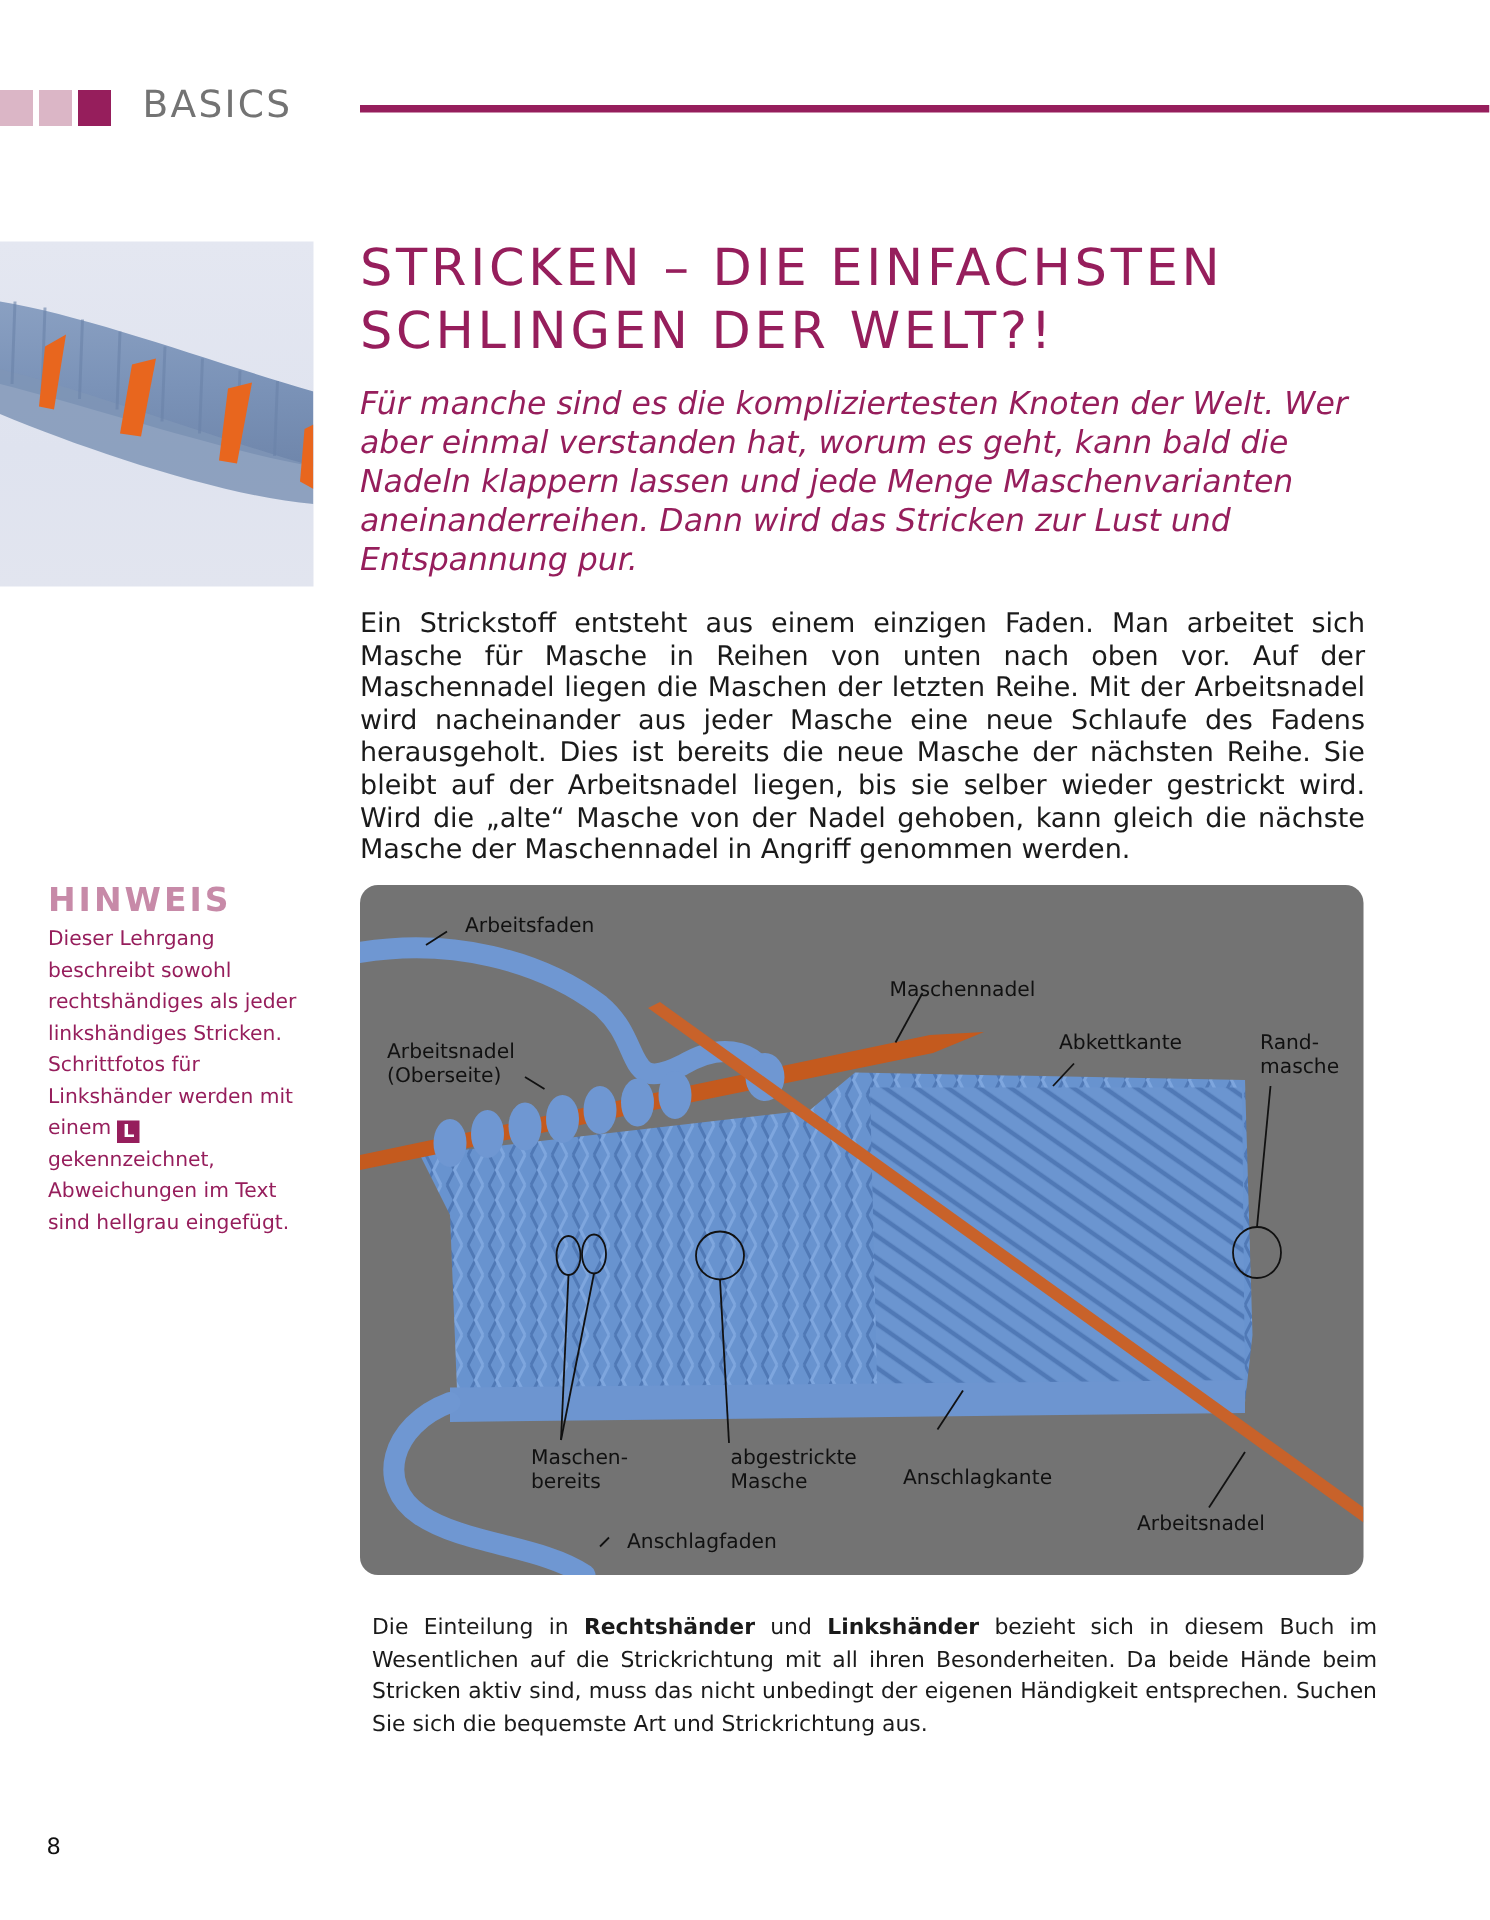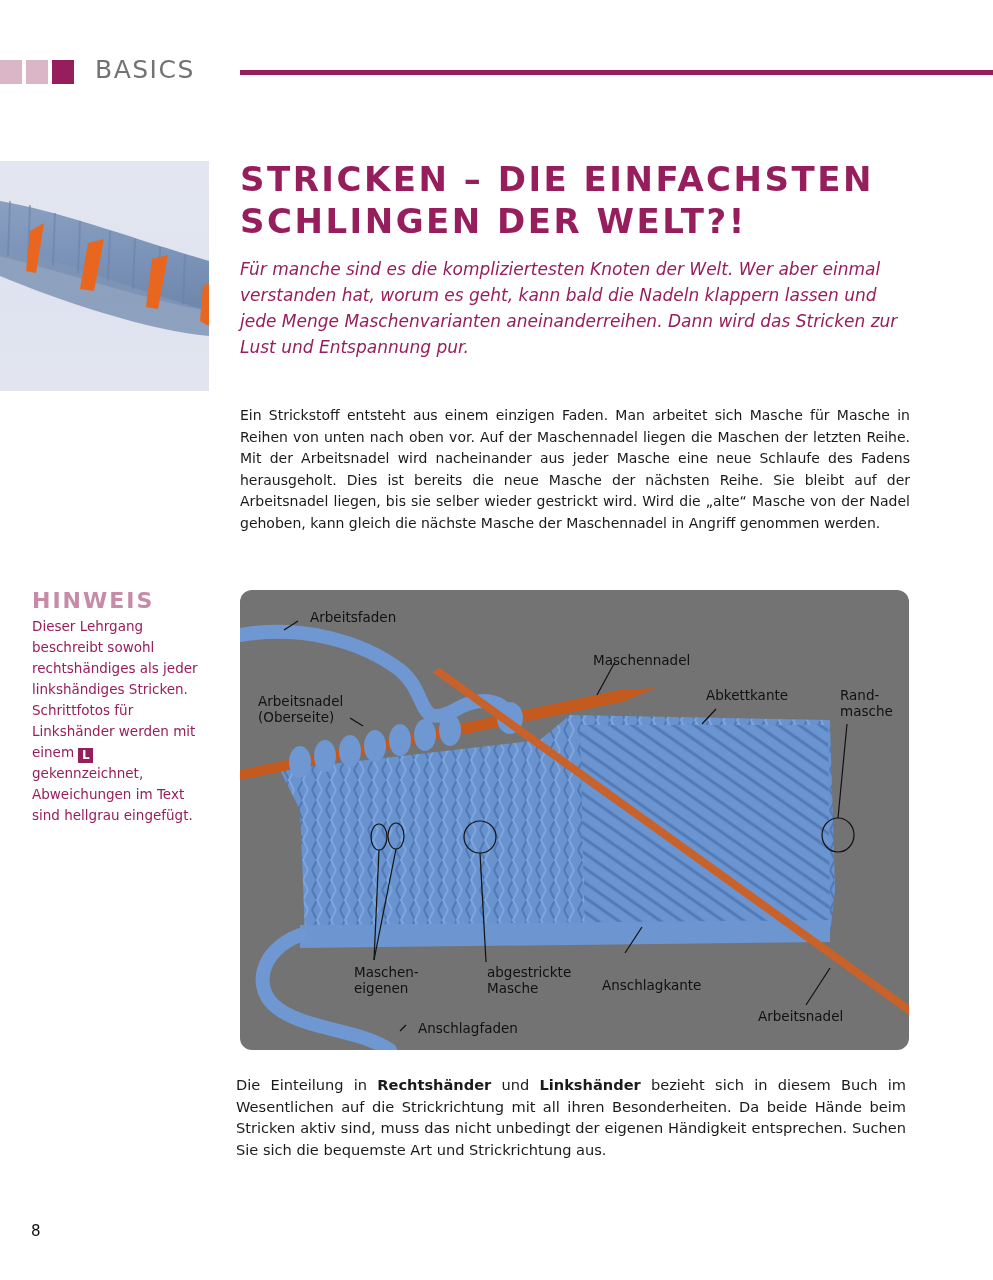--- a/index.html
+++ b/index.html
@@ -28,32 +28,32 @@
   
   .thumb {
     position: absolute; left: 0; top: 161px; width: 209px; height: 230px;
     background: linear-gradient(180deg, #e4e7f1 0%, #dfe3ef 60%, #e2e5ef 100%);
     overflow: hidden;
   }
 
   
   .title {
     position: absolute; left: 240px; top: 158px; width: 720px;
-    font-family: "DejaVu Sans", sans-serif; font-weight: bold;
+    font-family: "DejaVu Sans", sans-serif; font-weight: normal;
     font-size: 34px; line-height: 42px; letter-spacing: 2.5px;
     color: #961e5c; text-transform: uppercase;
   }
   .lead {
     position: absolute; left: 240px; top: 256px; width: 660px;
     font-family: "DejaVu Sans", sans-serif; font-style: italic;
-    font-size: 17px; line-height: 26px; color: #961e5c;
+    font-size: 21px; line-height: 26px; color: #961e5c;
   }
   .body1 {
     position: absolute; left: 240px; top: 405px; width: 670px;
-    font-size: 14px; line-height: 21.6px; text-align: justify; color: #1a1a1a;
+    font-size: 18px; line-height: 21.6px; text-align: justify; color: #1a1a1a;
   }
 
   
   .hint-title {
     position: absolute; left: 32px; top: 588px;
     font-weight: bold; font-size: 22px; letter-spacing: 2px; color: #c78aa8;
   }
   .hint-body {
     position: absolute; left: 32px; top: 616px; width: 175px;
     font-size: 13.5px; line-height: 21px; color: #961e5c;
@@ -69,21 +69,21 @@
     position: absolute; left: 240px; top: 590px; width: 669px; height: 460px;
     background: #737373; overflow: hidden; border-radius: 12px;
   }
   .figure svg { position: absolute; left: 0; top: 0; }
   .flabel {
     position: absolute; font-size: 13.5px; line-height: 16px; color: #111;
     white-space: nowrap;
   }
 
   .body2 {
-    position: absolute; left: 236px; top: 1074px; width: 670px;
+    position: absolute; left: 248px; top: 1074px; width: 670px;
     font-size: 14.6px; line-height: 21.6px; text-align: justify; color: #1a1a1a;
   }
   .page-num {
     position: absolute; left: 31px; top: 1222px; font-size: 15px; color: #111;
   }
 </style>
 </head>
 <body>
 
 <div class="sq sq1"></div>
@@ -188,21 +188,21 @@
       <line x1="402" y1="337" x2="385" y2="363"></line>
       <line x1="590" y1="378" x2="566" y2="415"></line>
       <line x1="166" y1="435" x2="160" y2="441"></line>
     </g>
   </svg>
   <div class="flabel" style="left:70px; top:19px;">Arbeitsfaden</div>
   <div class="flabel" style="left:353px; top:62px;">Maschennadel</div>
   <div class="flabel" style="left:18px; top:103px;"><span>Arbeitsnadel</span><br><span>(Oberseite)</span></div>
   <div class="flabel" style="left:466px; top:97px;">Abkettkante</div>
   <div class="flabel" style="left:600px; top:97px;"><span>Rand-</span><br><span>masche</span></div>
-  <div class="flabel" style="left:114px; top:374px;"><span>Maschen-</span><br><span>eigenen</span></div>
+  <div class="flabel" style="left:114px; top:374px;"><span>Maschen-</span><br><span>bereits</span></div>
   <div class="flabel" style="left:247px; top:374px;"><span>abgestrickte</span><br><span>Masche</span></div>
   <div class="flabel" style="left:362px; top:387px;">Anschlagkante</div>
   <div class="flabel" style="left:518px; top:418px;">Arbeitsnadel</div>
   <div class="flabel" style="left:178px; top:430px;">Anschlagfaden</div>
 </div>
 
 <div class="body2"><span>Die Einteilung in </span><b>Rechtshänder</b><span> und </span><b>Linkshänder</b><span> bezieht sich in diesem Buch im Wesentlichen auf die Strickrichtung mit all ihren Besonderheiten. Da beide Hände beim Stricken aktiv sind, muss das nicht unbedingt der eigenen Händigkeit entsprechen. Suchen Sie sich die bequemste Art und Strickrichtung aus.</span></div>
 
 <div class="page-num">8</div>
 

